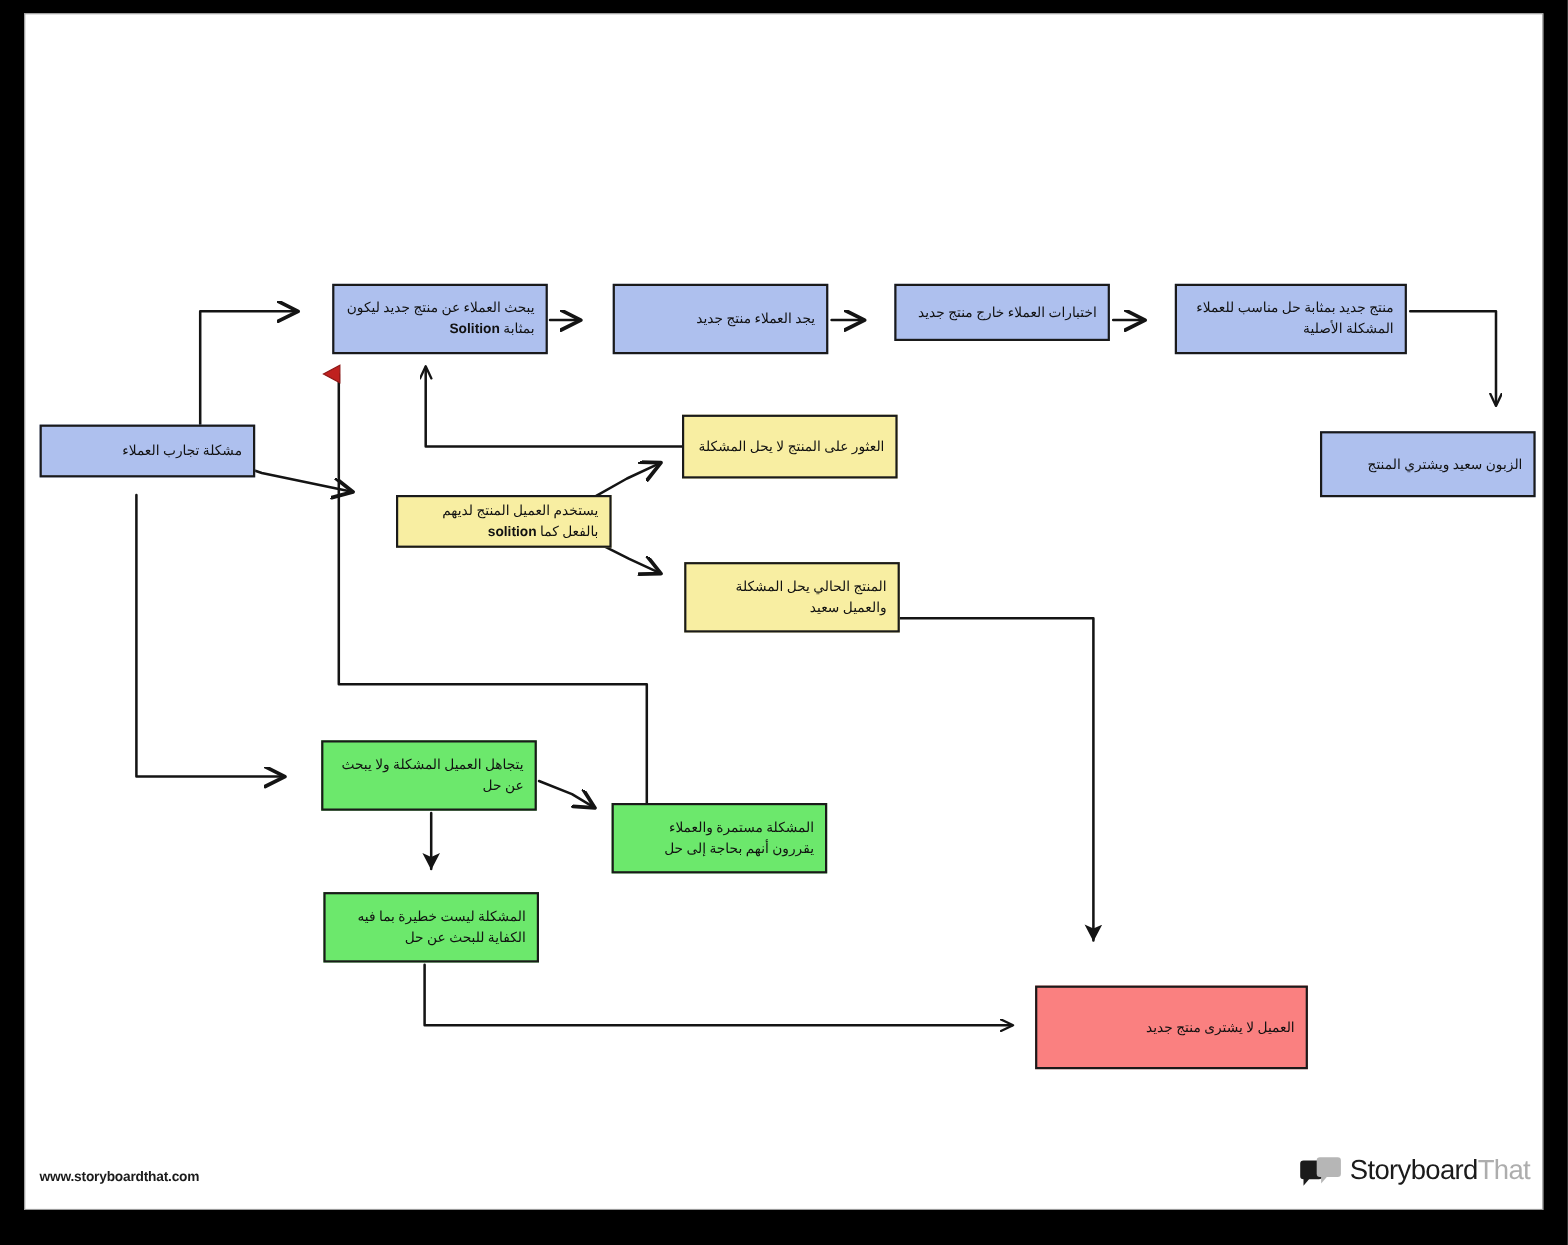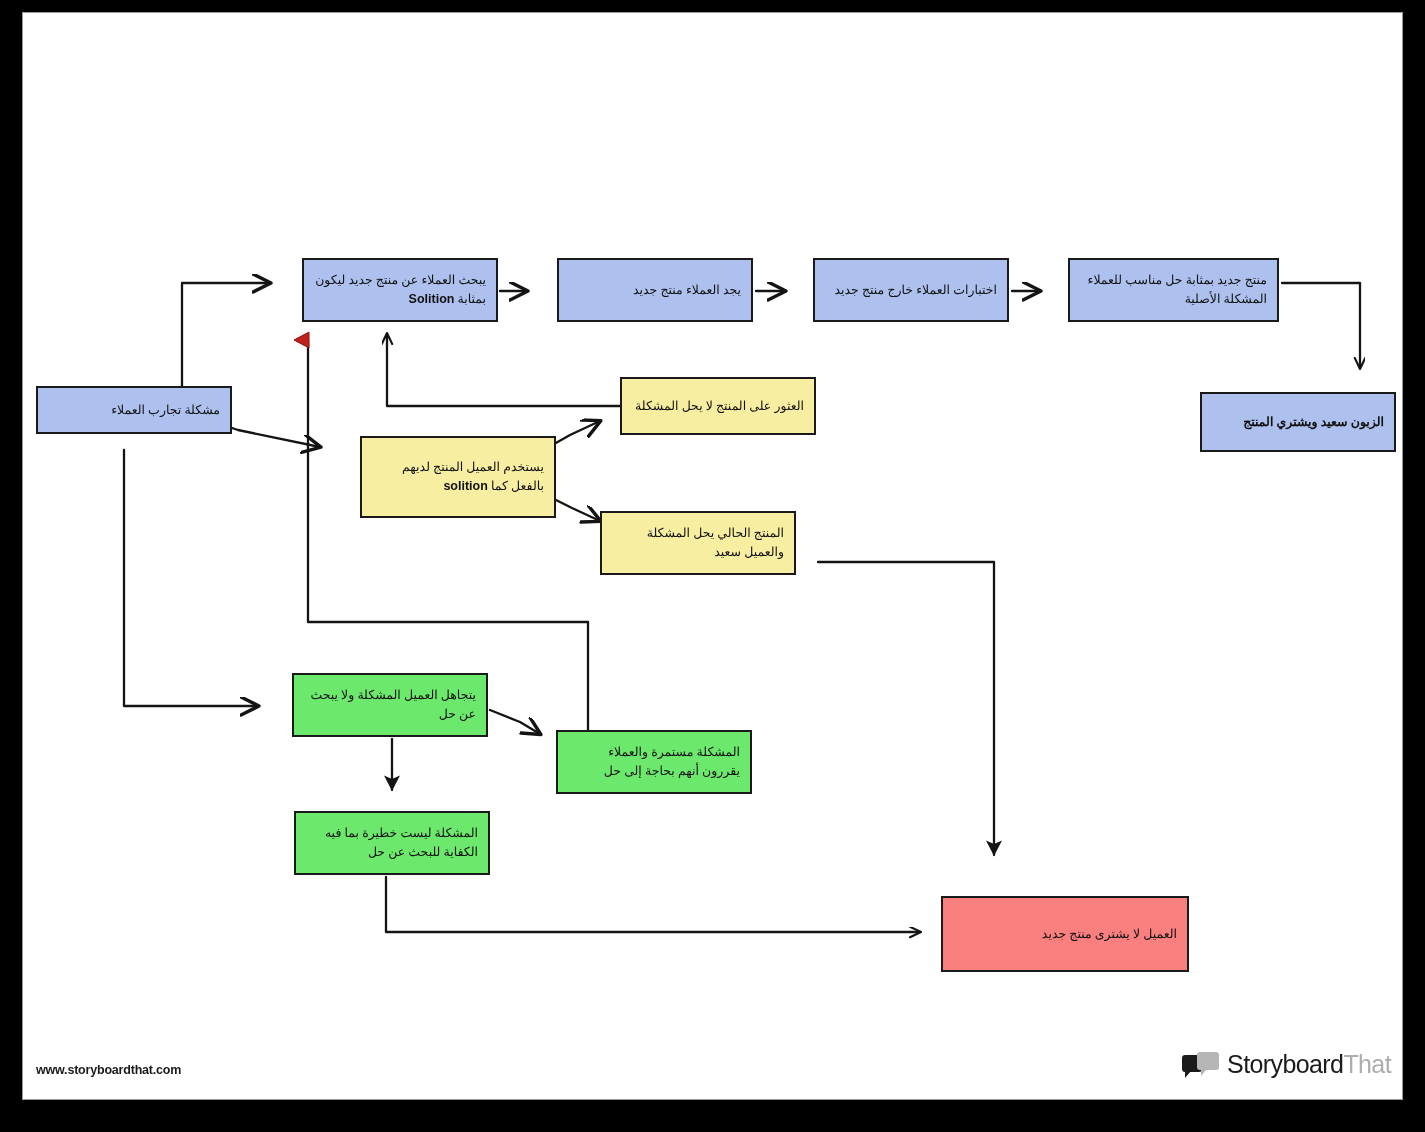--- a/index.html
+++ b/index.html
@@ -133,41 +133,41 @@
   </div>
 
   <div class="node blue" style="left:302px;top:258px;width:196px;height:64px;">
     <span class="txt">يبحث العملاء عن منتج جديد ليكون بمثابة <b>Solition</b></span>
   </div>
 
   <div class="node blue" style="left:557px;top:258px;width:196px;height:64px;">
     <span class="txt">يجد العملاء منتج جديد</span>
   </div>
 
-  <div class="node blue" style="left:813px;top:258px;width:196px;height:64px;">
+  <div class="node blue" style="left:813px;top:258px;width:196px;height:52px;">
     <span class="txt">اختبارات العملاء خارج منتج جديد</span>
   </div>
 
   <div class="node blue" style="left:1068px;top:258px;width:211px;height:64px;">
     <span class="txt">منتج جديد بمثابة حل مناسب للعملاء المشكلة الأصلية</span>
   </div>
 
-  <div class="node blue" style="left:1200px;top:392px;width:196px;height:60px;font-weight:bold;">
+  <div class="node blue" style="left:1200px;top:392px;width:196px;height:60px;">
     <span class="txt">الزبون سعيد ويشتري المنتج</span>
   </div>
 
-  <div class="node yellow" style="left:360px;top:436px;width:196px;height:82px;justify-content:flex-end;">
+  <div class="node yellow" style="left:360px;top:450px;width:196px;height:48px;justify-content:flex-end;">
     <span class="txt">يستخدم العميل المنتج لديهم بالفعل كما <b>solition</b></span>
   </div>
 
   <div class="node yellow" style="left:620px;top:377px;width:196px;height:58px;">
     <span class="txt">العثور على المنتج لا يحل المشكلة</span>
   </div>
 
-  <div class="node yellow" style="left:600px;top:511px;width:196px;height:64px;">
+  <div class="node yellow" style="left:622px;top:511px;width:196px;height:64px;">
     <span class="txt">المنتج الحالي يحل المشكلة والعميل سعيد</span>
   </div>
 
   <div class="node green" style="left:292px;top:673px;width:196px;height:64px;">
     <span class="txt">يتجاهل العميل المشكلة ولا يبحث عن حل</span>
   </div>
 
   <div class="node green" style="left:556px;top:730px;width:196px;height:64px;">
     <span class="txt">المشكلة مستمرة والعملاء يقررون أنهم بحاجة إلى حل</span>
   </div>

